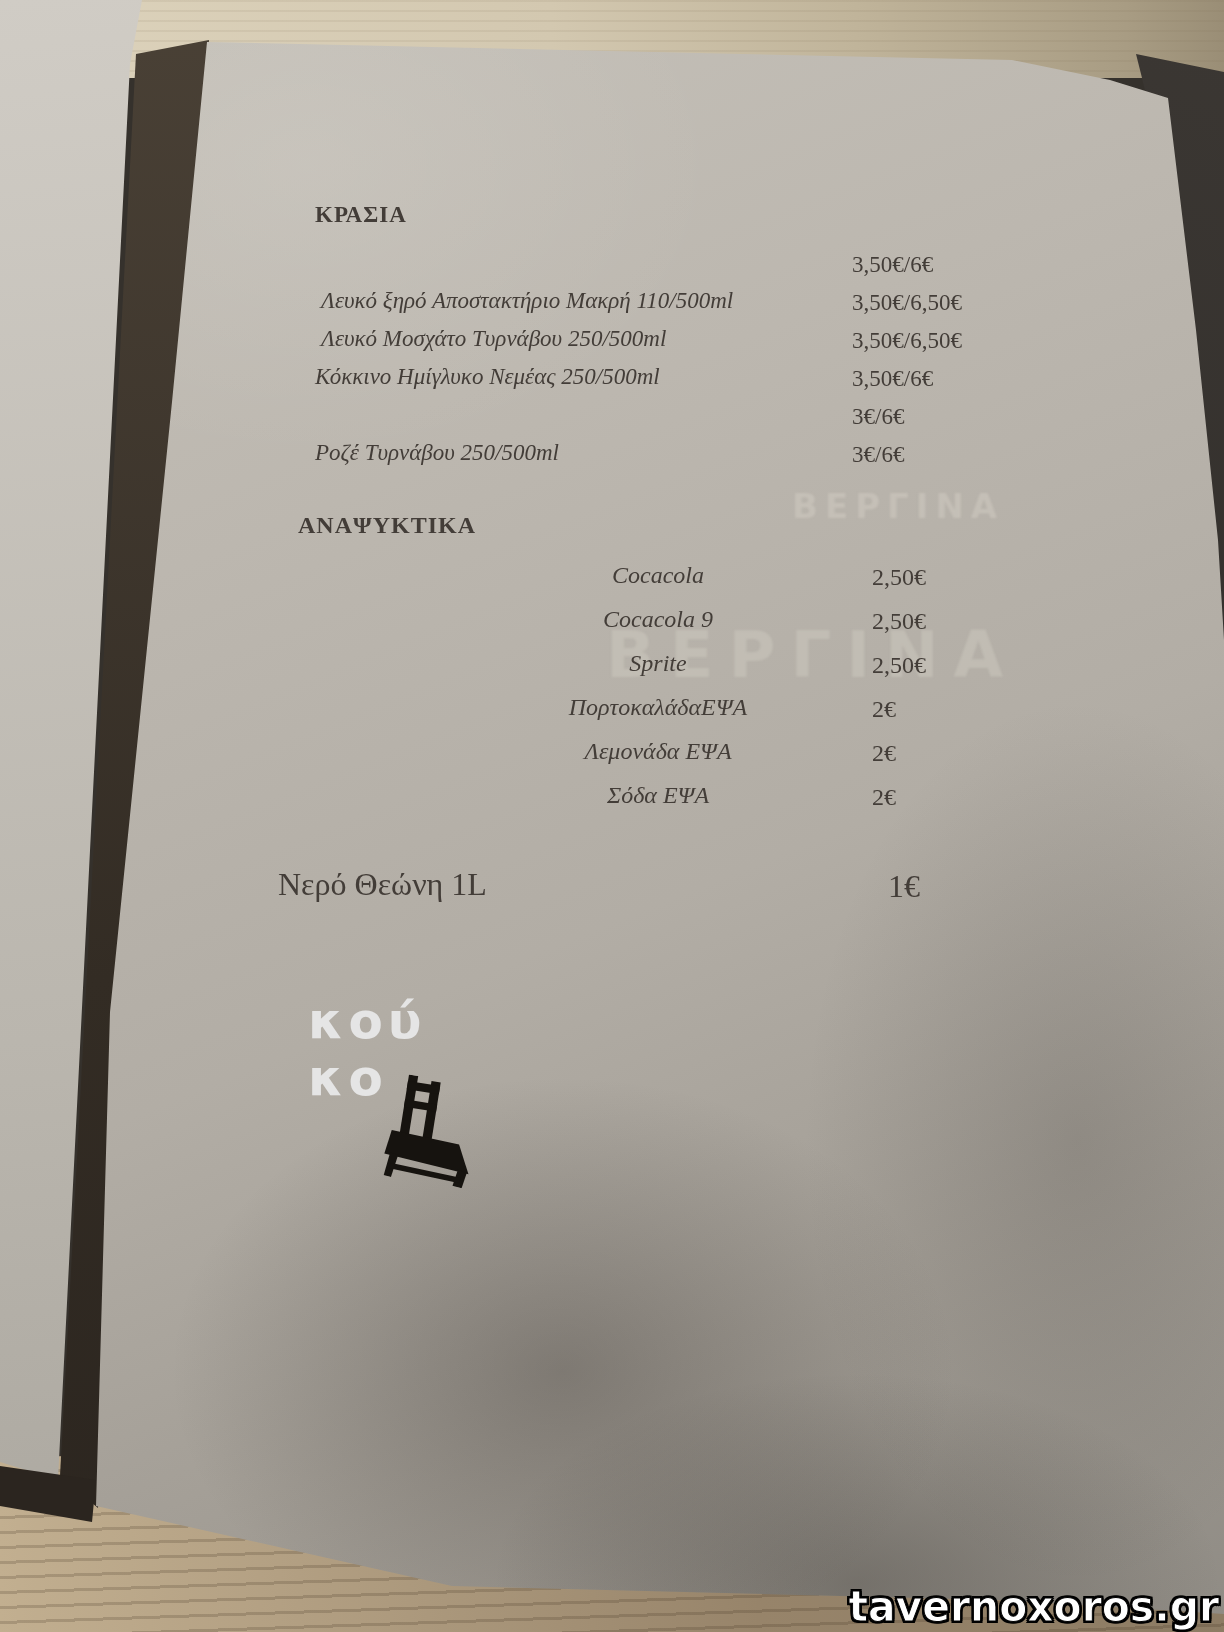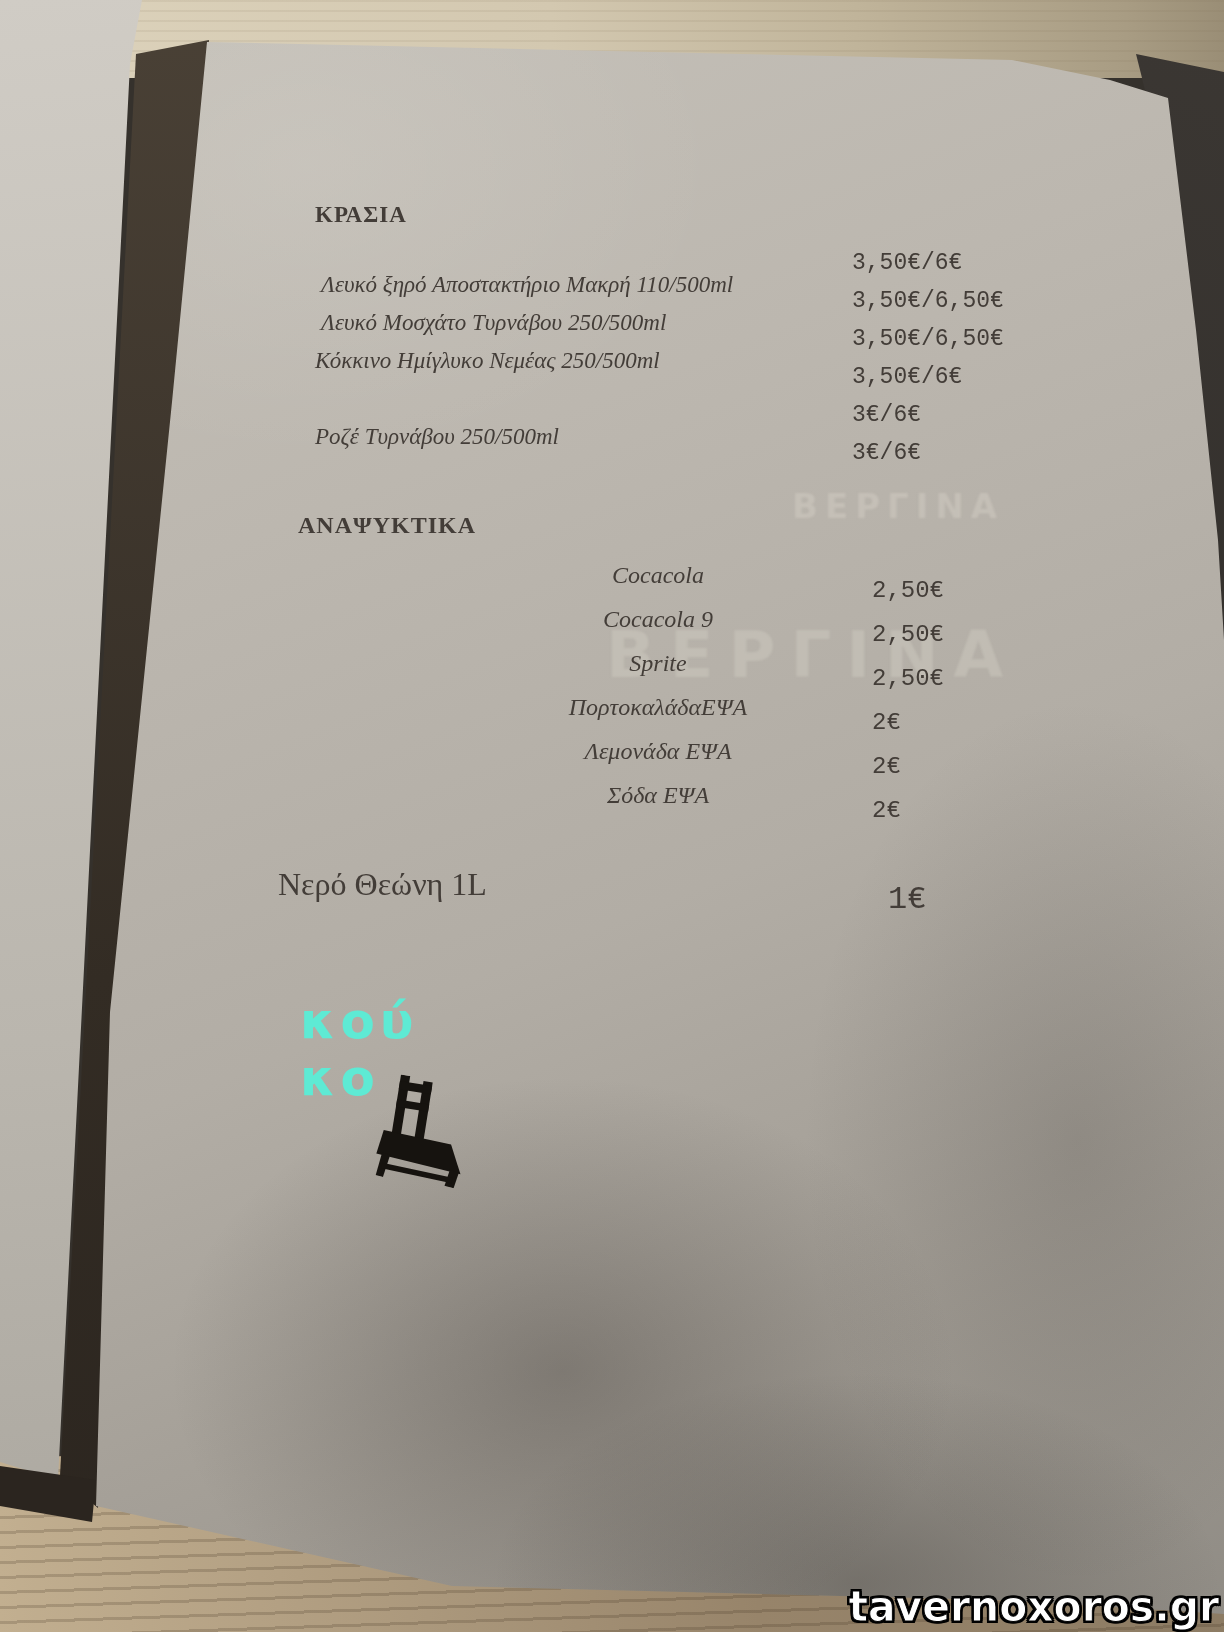--- a/index.html
+++ b/index.html
@@ -81,41 +81,41 @@
     font-family:"Liberation Serif","DejaVu Serif",serif;
     color:#433d38;
   }
   .section{width:720px;}
   .sec-title{
     position:static;display:block;
     font-weight:bold;font-size:23px;letter-spacing:1px;
   }
   .row{position:relative;display:block;}
   .row .name{position:static;font-style:italic;}
-  .row .price{top:16px;font-style:normal;font-family:Liberation Mono, monospace;}
+  .row .price{top:2px;font-style:normal;}
 
   .sec-wines{left:315px;top:202px;}
-  .sec-wines .sec-title{margin-bottom:0;}
+  .sec-wines .sec-title{margin-bottom:16px;}
   .sec-wines .row{height:38px;font-size:23px;line-height:38px;}
   .sec-wines .row .price{left:537px;}
   .sec-wines .row:nth-of-type(-n+4){padding-left:6px;}
 
   .sec-drinks{left:298px;top:512px;}
   .sec-drinks .sec-title{font-size:24px;margin-bottom:14px;}
   .sec-drinks .row{height:44px;font-size:24px;line-height:44px;text-align:center;}
   .sec-drinks .row .price{left:574px;}
 
   .water-row{left:278px;top:868px;width:720px;font-size:32px;line-height:32px;}
   .water-row .price{left:610px;}
 
   
   .logo{
-    left:300px;top:993px;width:220px;height:200px;
+    left:308px;top:993px;width:220px;height:200px;
     font-family:"DejaVu Sans","Liberation Sans",sans-serif;
-    font-weight:bold;color:#5eead4;
+    font-weight:bold;color:#e5e5e5;
   }
   .logo .l{position:static;display:block;font-size:50px;line-height:57px;letter-spacing:5px;}
   .chair{left:76px;top:86px;width:98px;height:104px;transform:rotate(9deg);}
 
   
   .site{
     right:5px;bottom:1px;
     font-family:"DejaVu Sans","Liberation Sans",sans-serif;
     font-weight:bold;font-size:43px;color:#ffffff;
     -webkit-text-stroke:1px #000;

